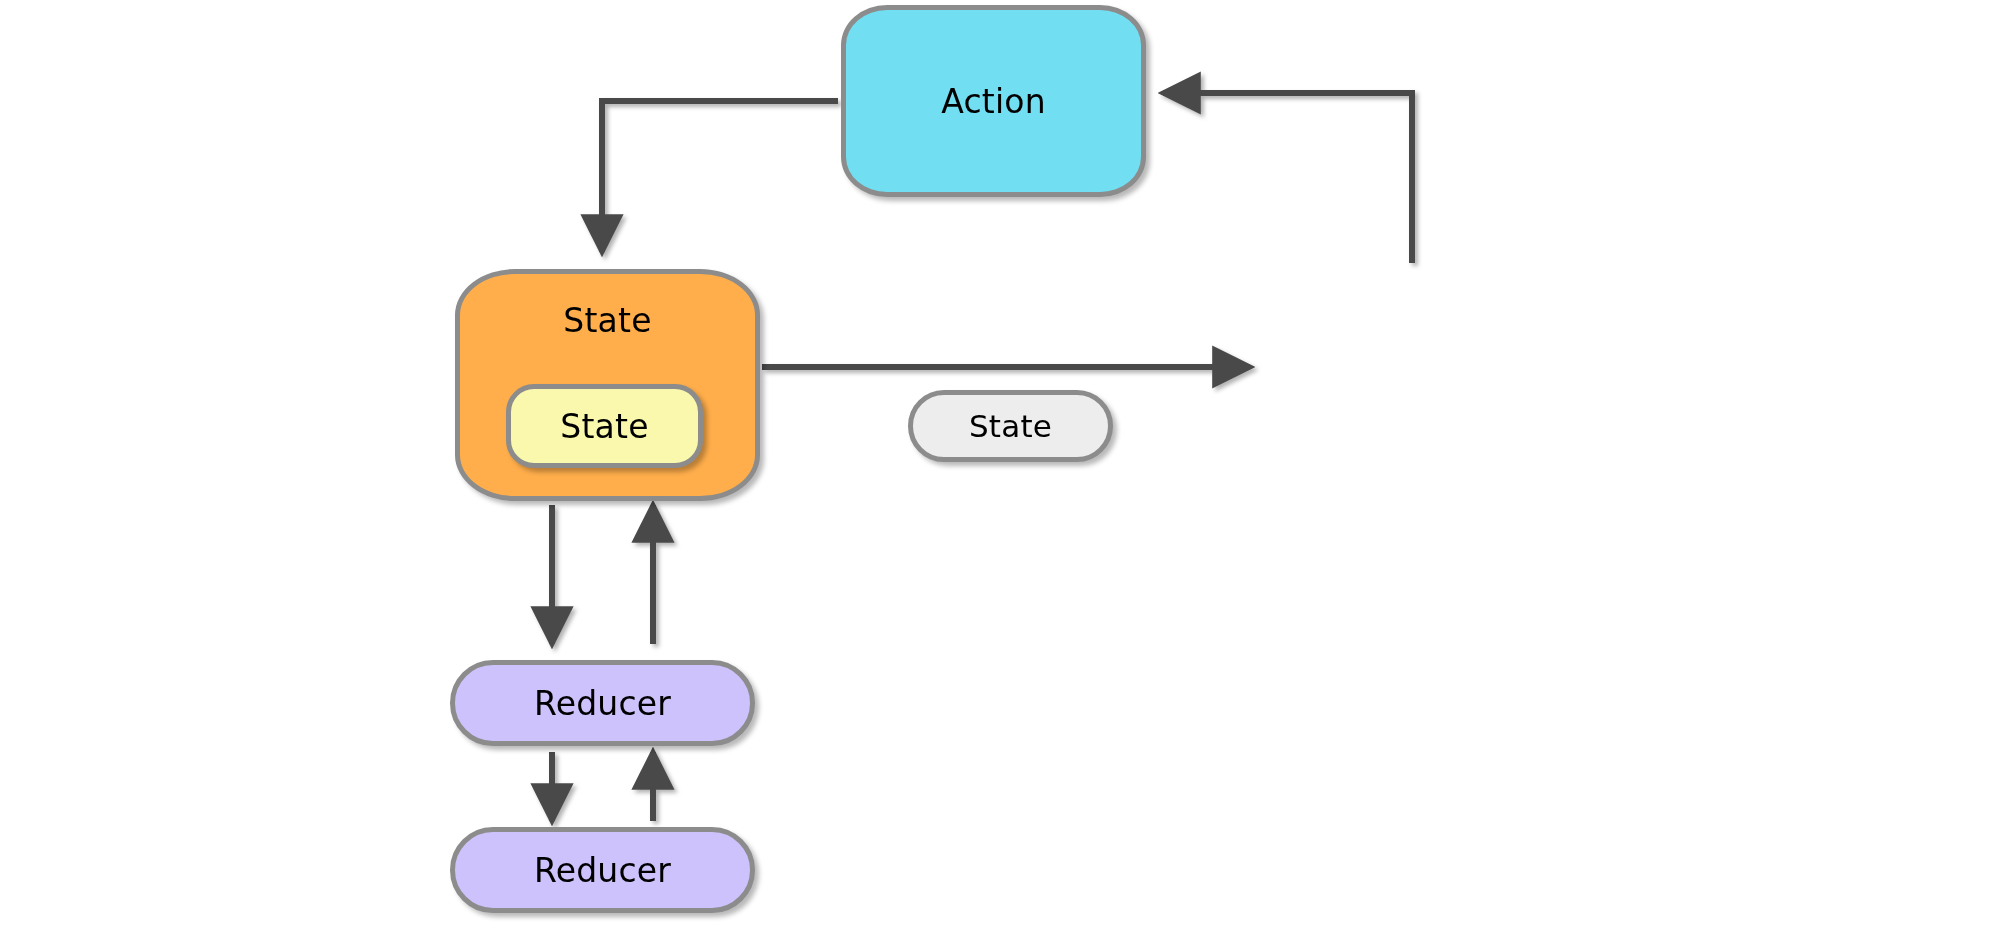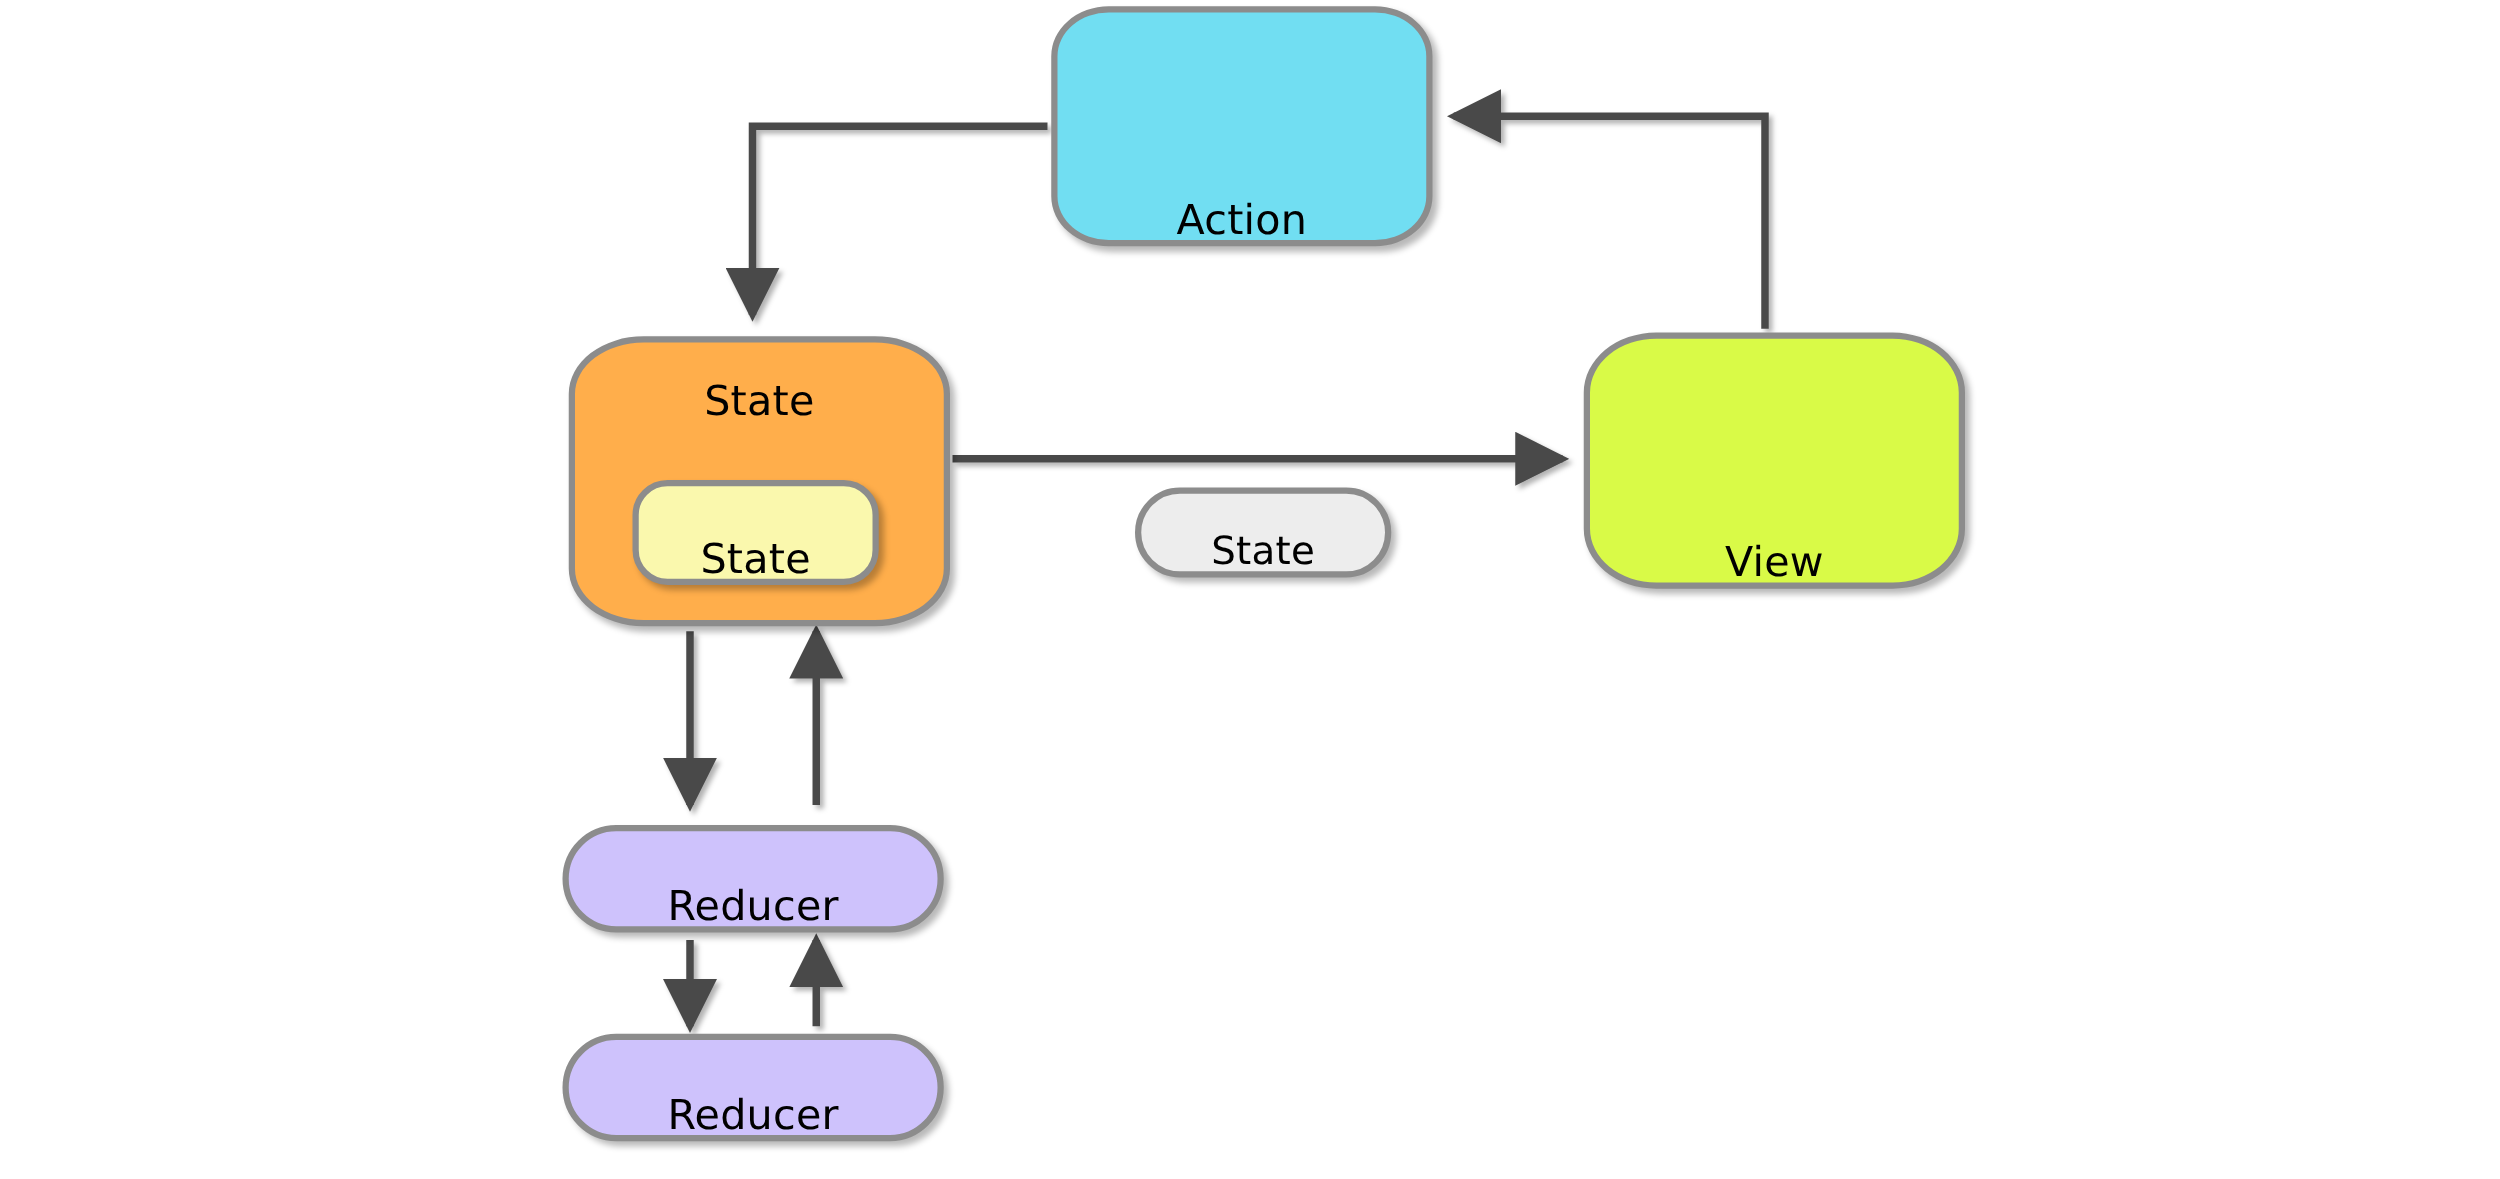--- a/index.html
+++ b/index.html
@@ -21,21 +21,21 @@
     position: absolute;
     left: 0;
     top: 0;
     width: 2000px;
     height: 943px;
   }
   .node {
     position: absolute;
     box-sizing: border-box;
     display: flex;
-    align-items: flex-end;
+    align-items: center;
     justify-content: center;
     border: 5px solid #8c8c8c;
     box-shadow: 4px 4px 5px rgba(0,0,0,0.28);
     z-index: 5;
   }
   .node-label {
     font-family: "DejaVu Sans", sans-serif;
     font-size: 33px;
     color: #000000;
     line-height: 1;
@@ -134,23 +134,20 @@
   </div>
 
   <div class="node" id="node-store">
     <span class="node-label">State</span>
   </div>
 
   <div class="node" id="node-store-state">
     <span class="node-label">State</span>
   </div>
 
-  <div class="node" id="node-view">
-    <span class="node-label">View</span>
-  </div>
 
   <div class="node" id="node-state-pill">
     <span class="node-label">State</span>
   </div>
 
   <div class="node" id="node-reducer-1">
     <span class="node-label">Reducer</span>
   </div>
 
   <div class="node" id="node-reducer-2">

